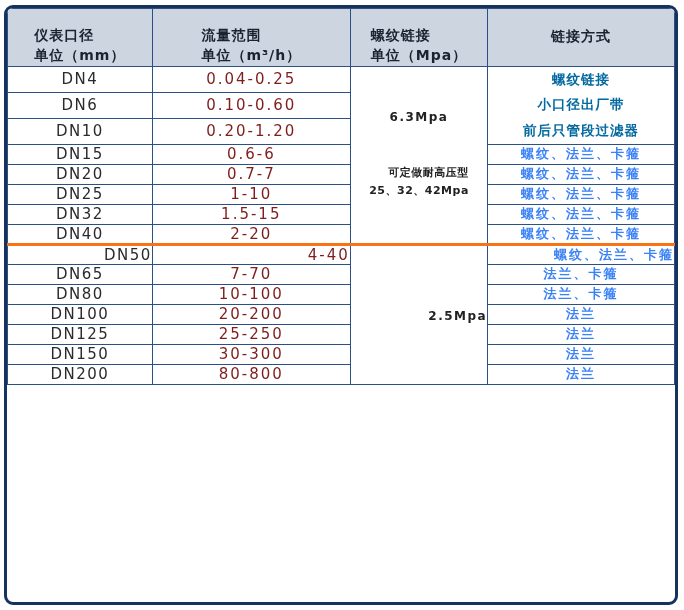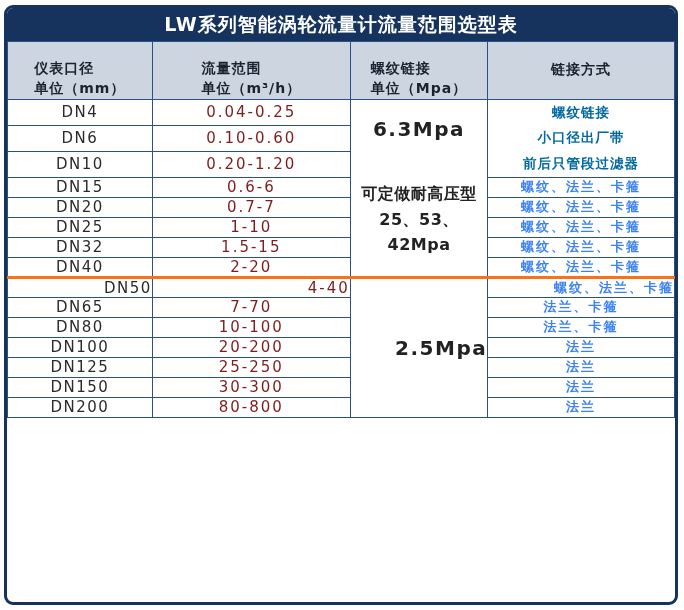--- a/index.html
+++ b/index.html
@@ -83,40 +83,38 @@
     letter-spacing: 1px;
   }
   .pressure-cell { color: #222222; }
   .pressure-high-inner {
     display: flex;
     flex-direction: column;
     align-items: center;
     gap: 40px;
   }
   .pressure-value {
-    font-size: 20px;
+    font-size: 12px;
     font-weight: bold;
     letter-spacing: 1.5px;
   }
   .pressure-note {
-    font-size: 16px;
+    font-size: 11px;
     font-weight: bold;
     line-height: 1.6;
     letter-spacing: 0.5px;
+    text-align: right;
   }
   .section2-start td { border-top: 3px solid #f97316; text-align: right; }
 </style>
 </head>
 <body>
 
 <div class="frame">
 
-  <div class="title-bar">
-    <span>LW系列智能涡轮流量计流量范围选型表</span>
-  </div>
 
   <table>
     <colgroup>
       <col class="c1">
         <col class="c2">
         <col class="c3">
         <col class="c4">
     </colgroup>
     <thead>
       <tr>
@@ -145,21 +143,21 @@
     </thead>
     <tbody>
       <tr>
         <td class="dn-cell">DN4</td>
         <td class="flow-cell">0.04-0.25</td>
         <td class="pressure-cell" rowspan="8">
           <div class="pressure-high-inner">
             <span class="pressure-value">6.3Mpa</span>
             <span class="pressure-note">
               <span>可定做耐高压型</span><br>
-              <span>25、53、42Mpa</span>
+              <span>25、32、42Mpa</span>
             </span>
           </div>
         </td>
         <td rowspan="3">
           <div class="conn-merged">
             <span>螺纹链接</span><br>
             <span>小口径出厂带</span><br>
             <span>前后只管段过滤器</span>
           </div>
         </td>

